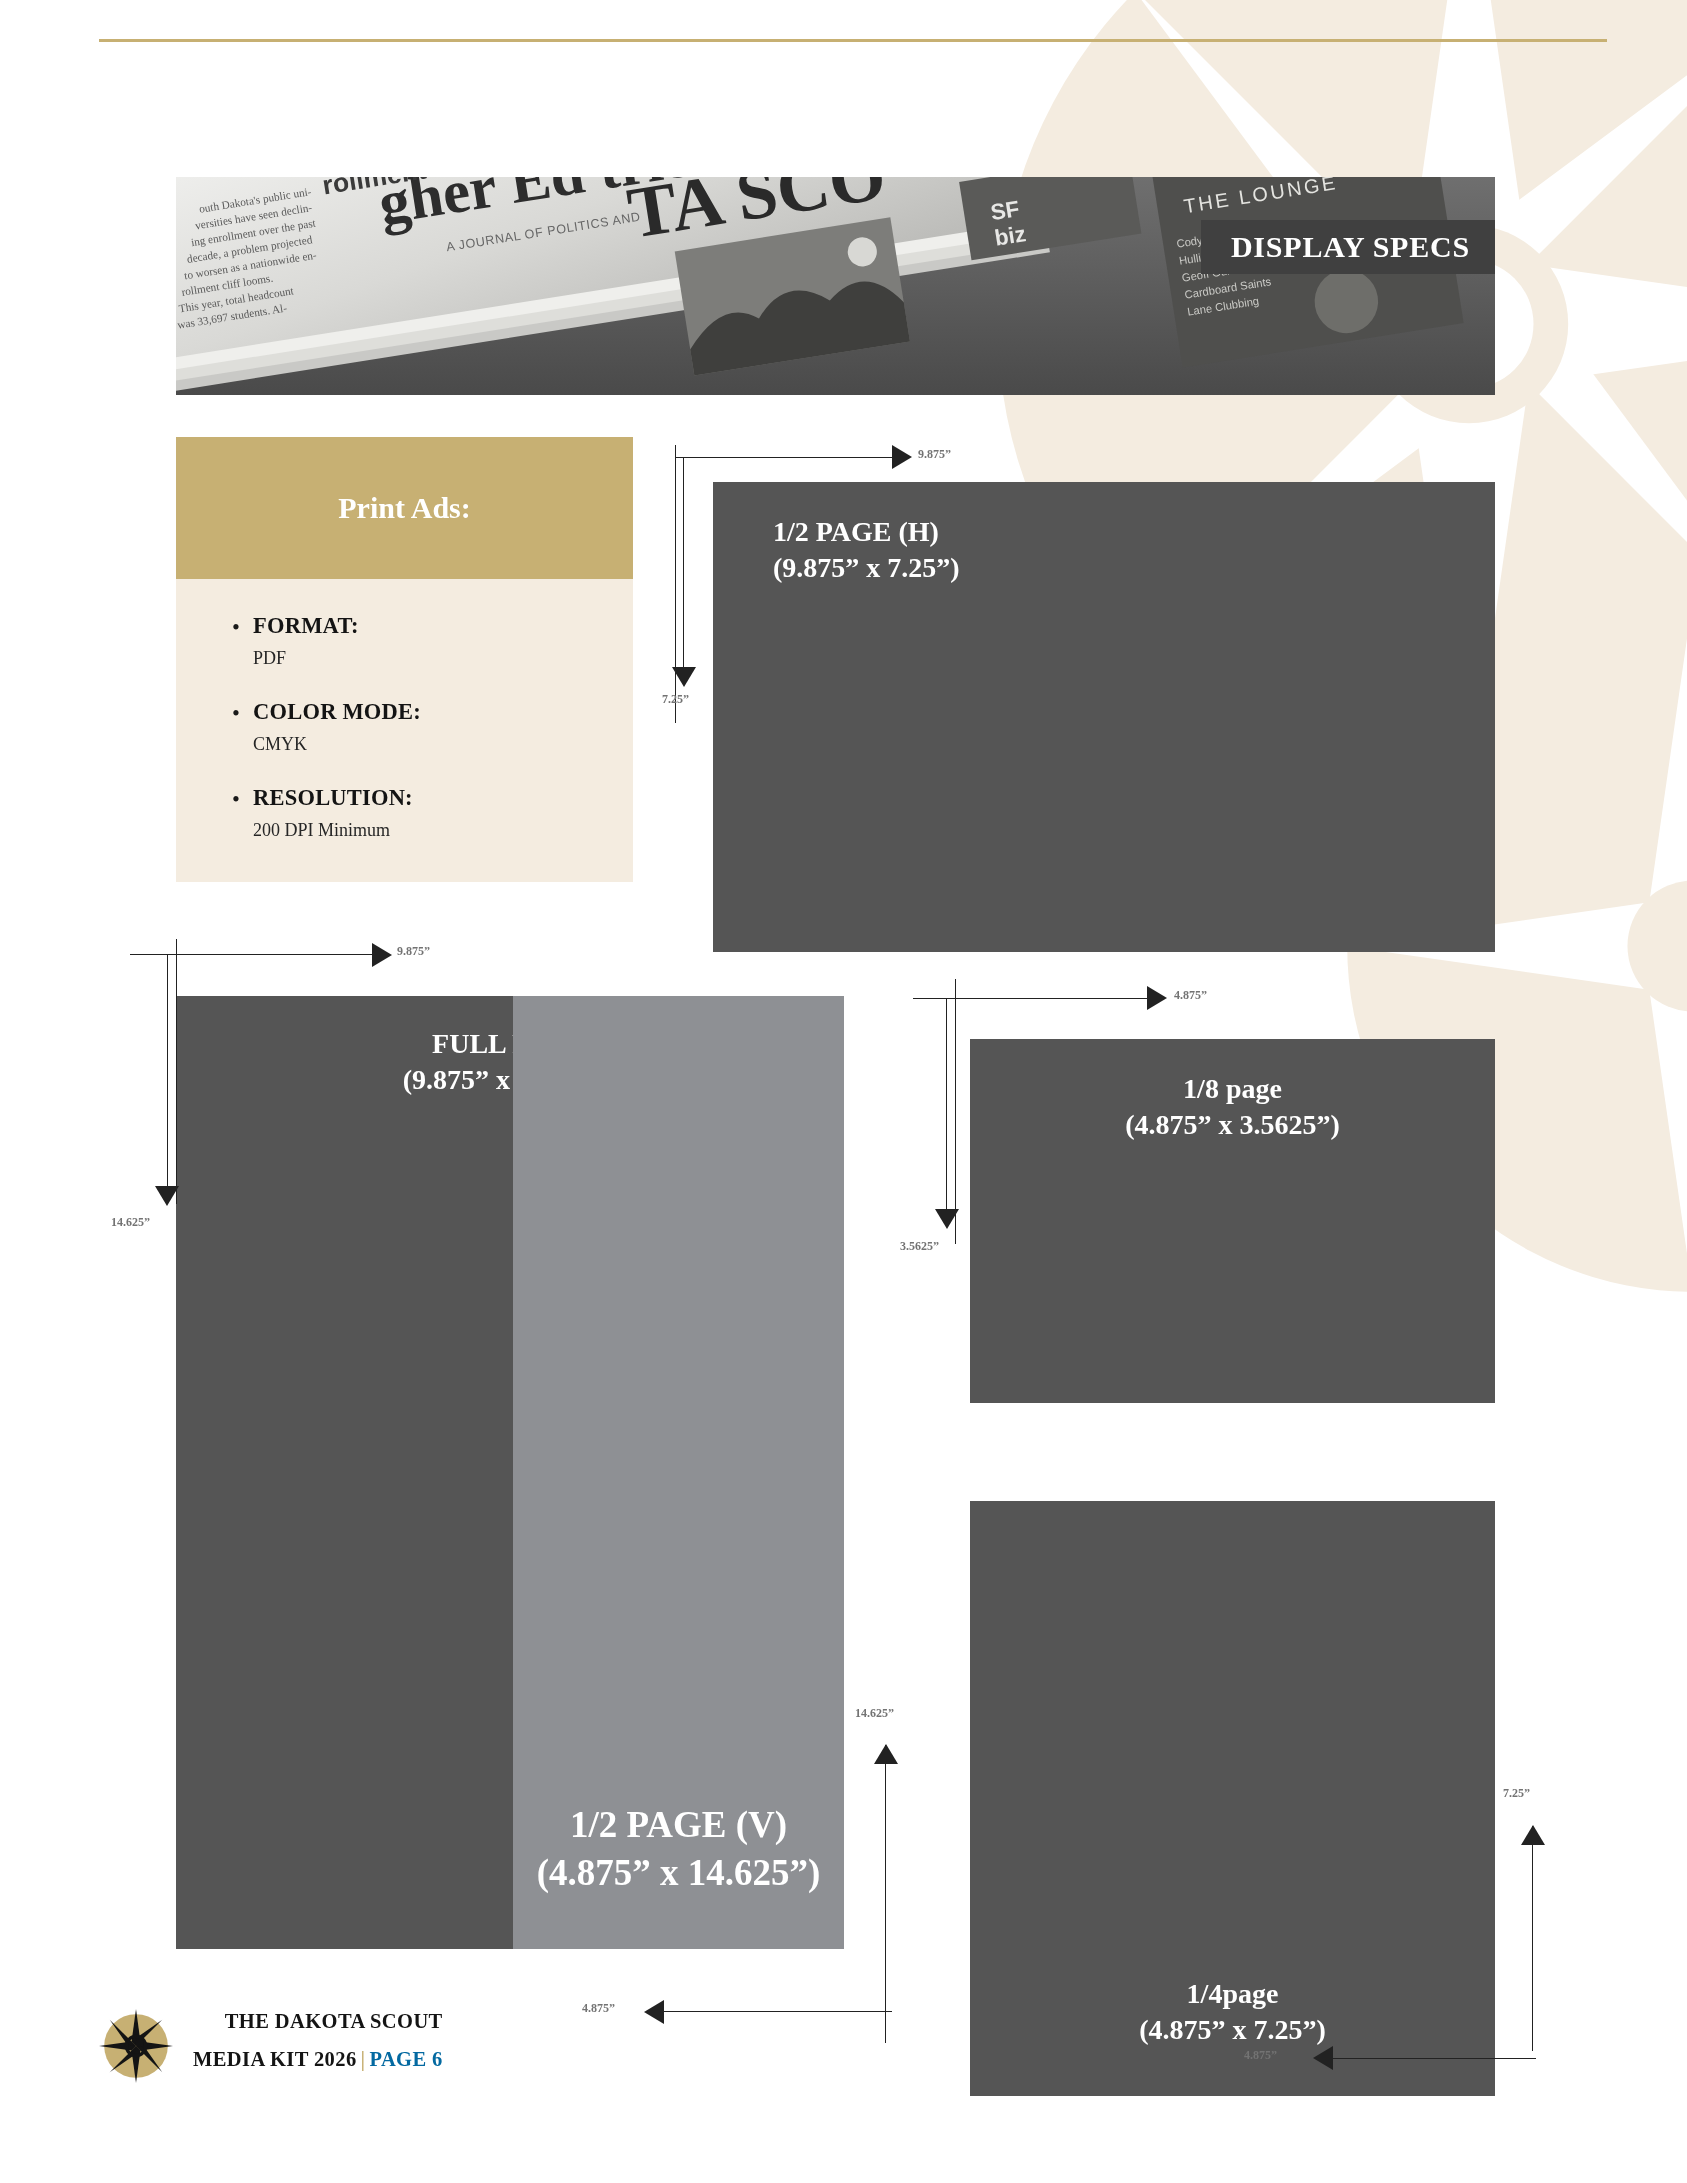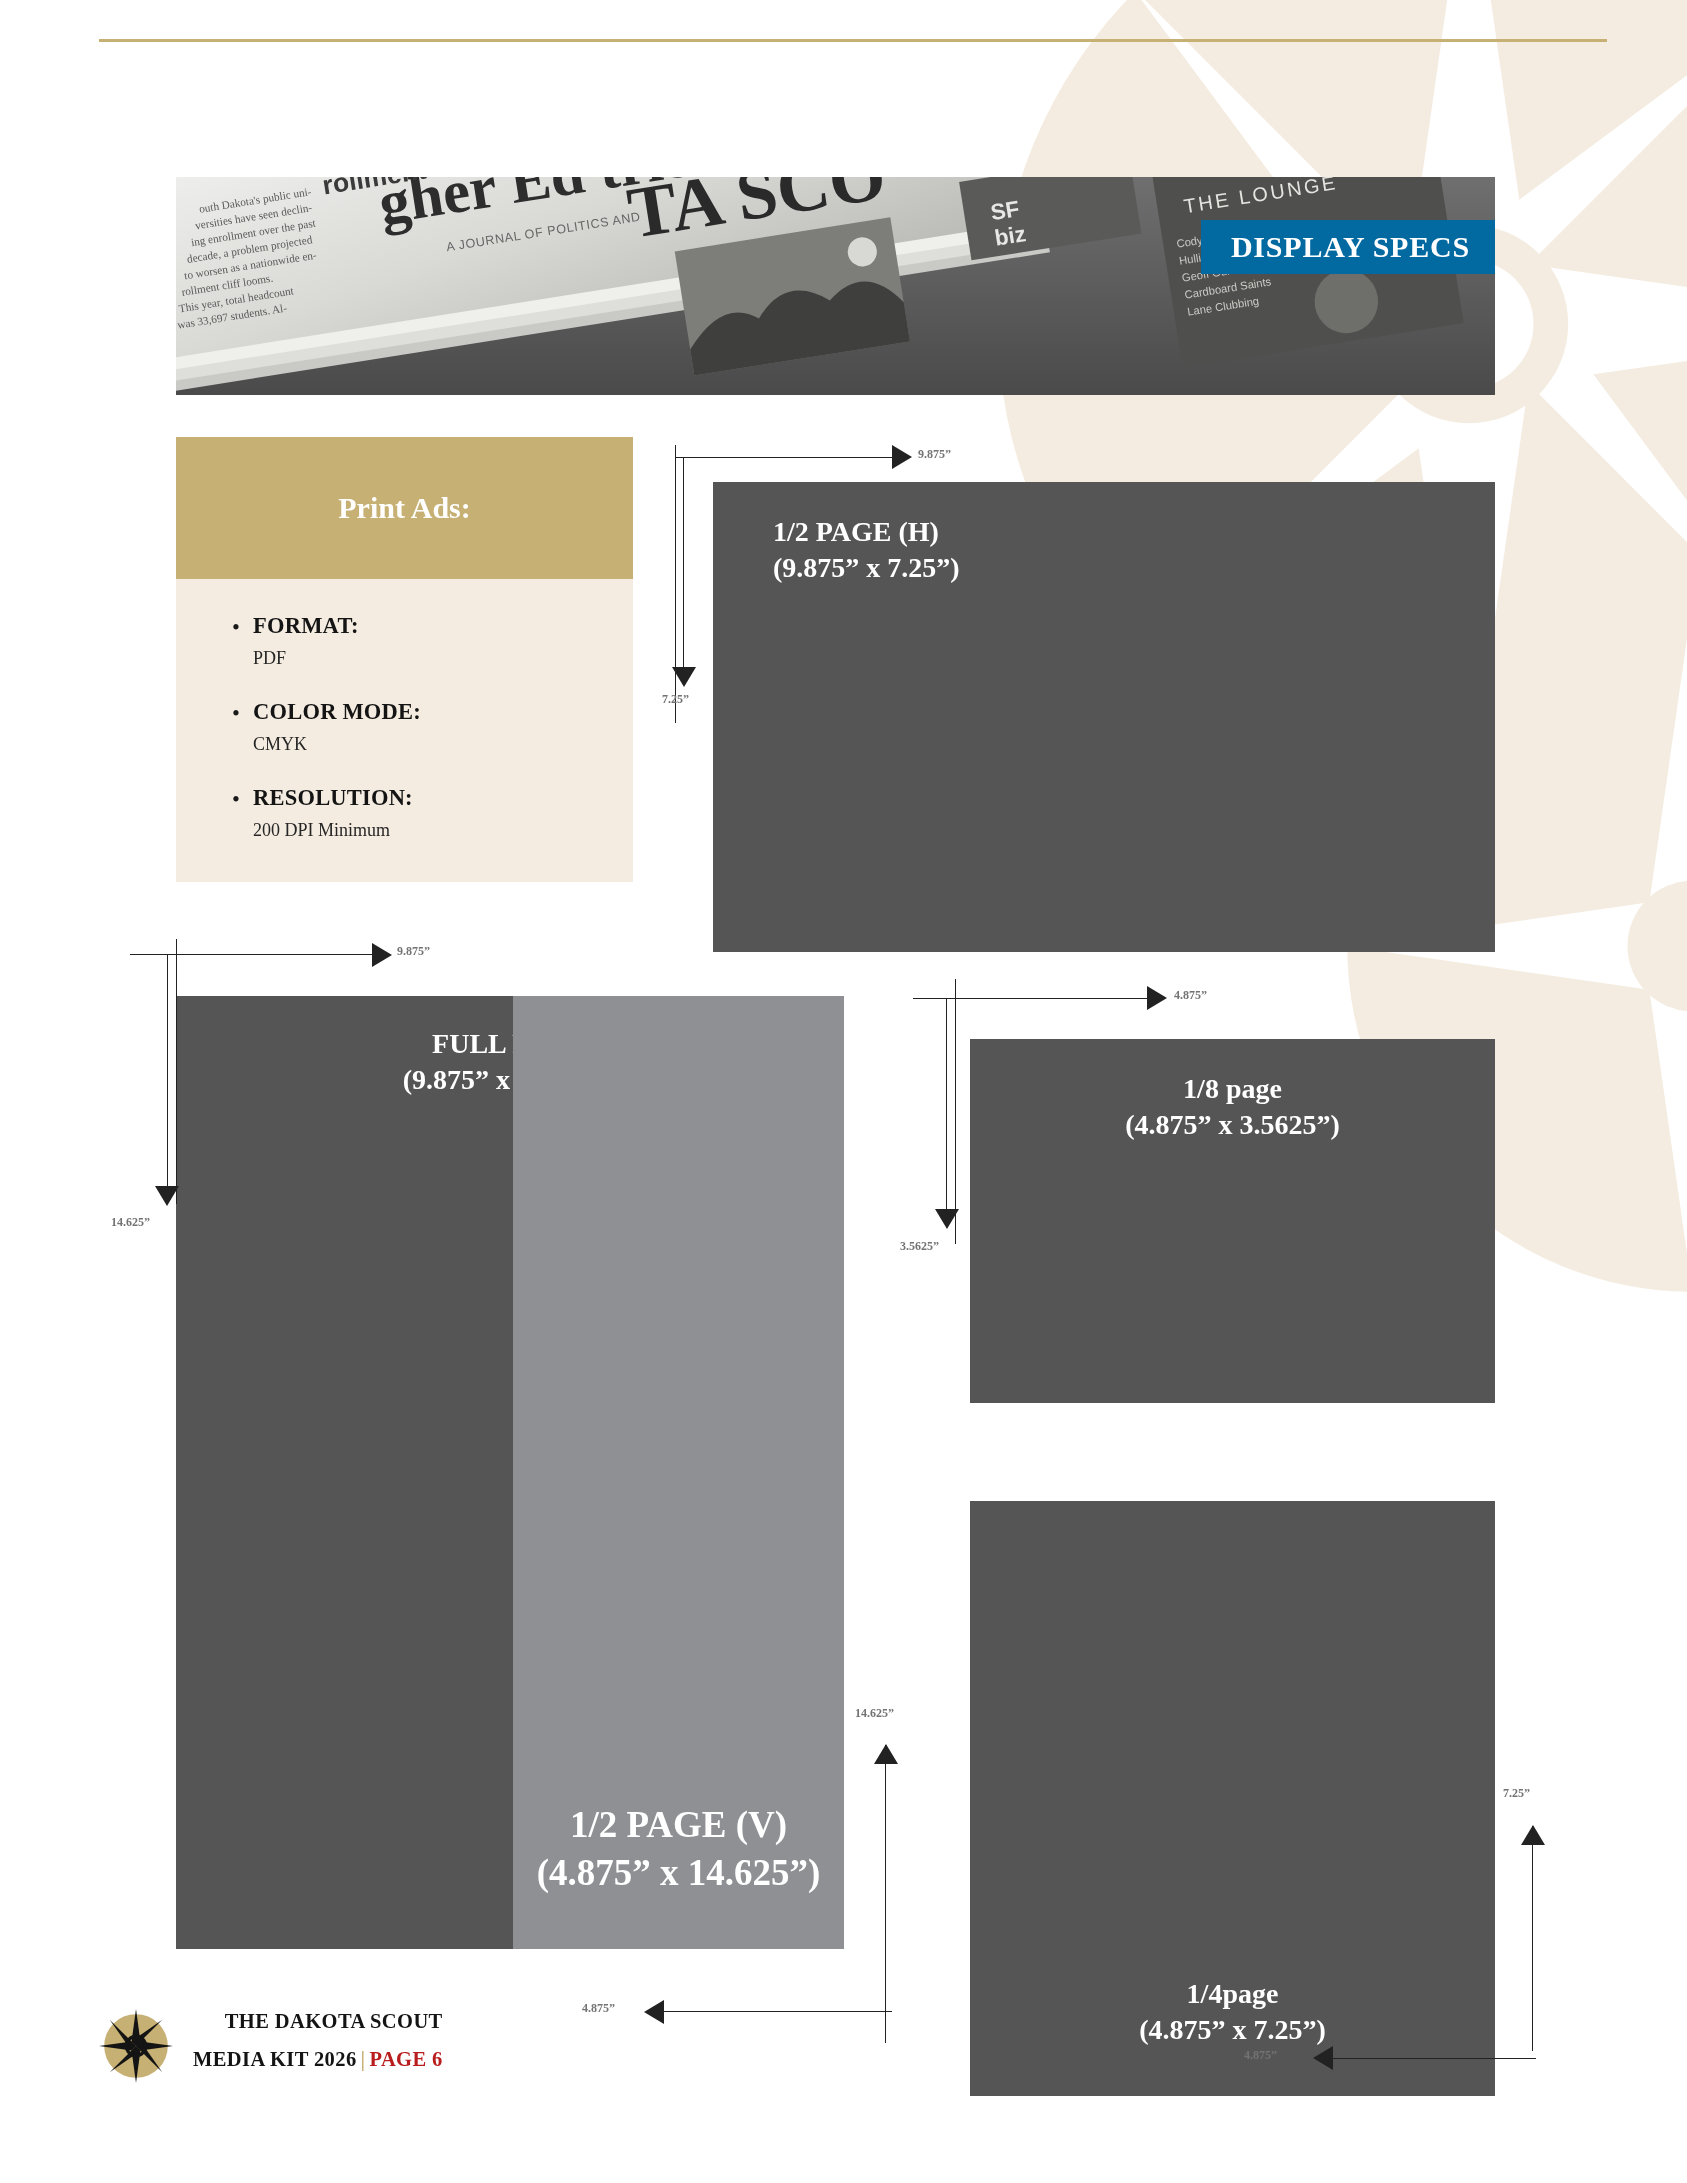--- a/index.html
+++ b/index.html
@@ -51,21 +51,21 @@
     position: absolute;
     inset: 0;
     width: 100%;
     height: 100%;
   }
   #display-specs-banner {
     position: absolute;
     right: 0;
     top: 43px;
     height: 54px;
-    background: #0369a1;
+    background: #404040;
     display: flex;
     align-items: center;
     justify-content: center;
     padding: 0 25px 0 30px;
     z-index: 3;
   }
   #display-specs-banner .label {
     color: #ffffff;
     font-family: "Liberation Serif", serif;
     font-weight: bold;
@@ -289,21 +289,21 @@
   }
   #footer-sub {
     font-family: "Liberation Serif", serif;
     font-weight: bold;
     font-size: 20.5px;
     color: #141414;
     letter-spacing: 0.4px;
     margin-top: 15px;
   }
   #footer-sub .sep { color: #c7b073; margin: 0 4px; }
-  #footer-sub .page { color: #b91c1c; }
+  #footer-sub .page { color: #0369a1; }
 </style>
 </head>
 <body>
 
 <svg id="bg-watermark" viewBox="0 0 200 200">
   <circle cx="100" cy="100" r="95" fill="#f4ece0"></circle>
   <g fill="#ffffff">
     <path d="M100 4 L112 88 L100 100 L88 88 Z"></path>
     <path d="M196 100 L112 112 L100 100 L112 88 Z"></path>
     <path d="M100 196 L88 112 L100 100 L112 112 Z"></path>

